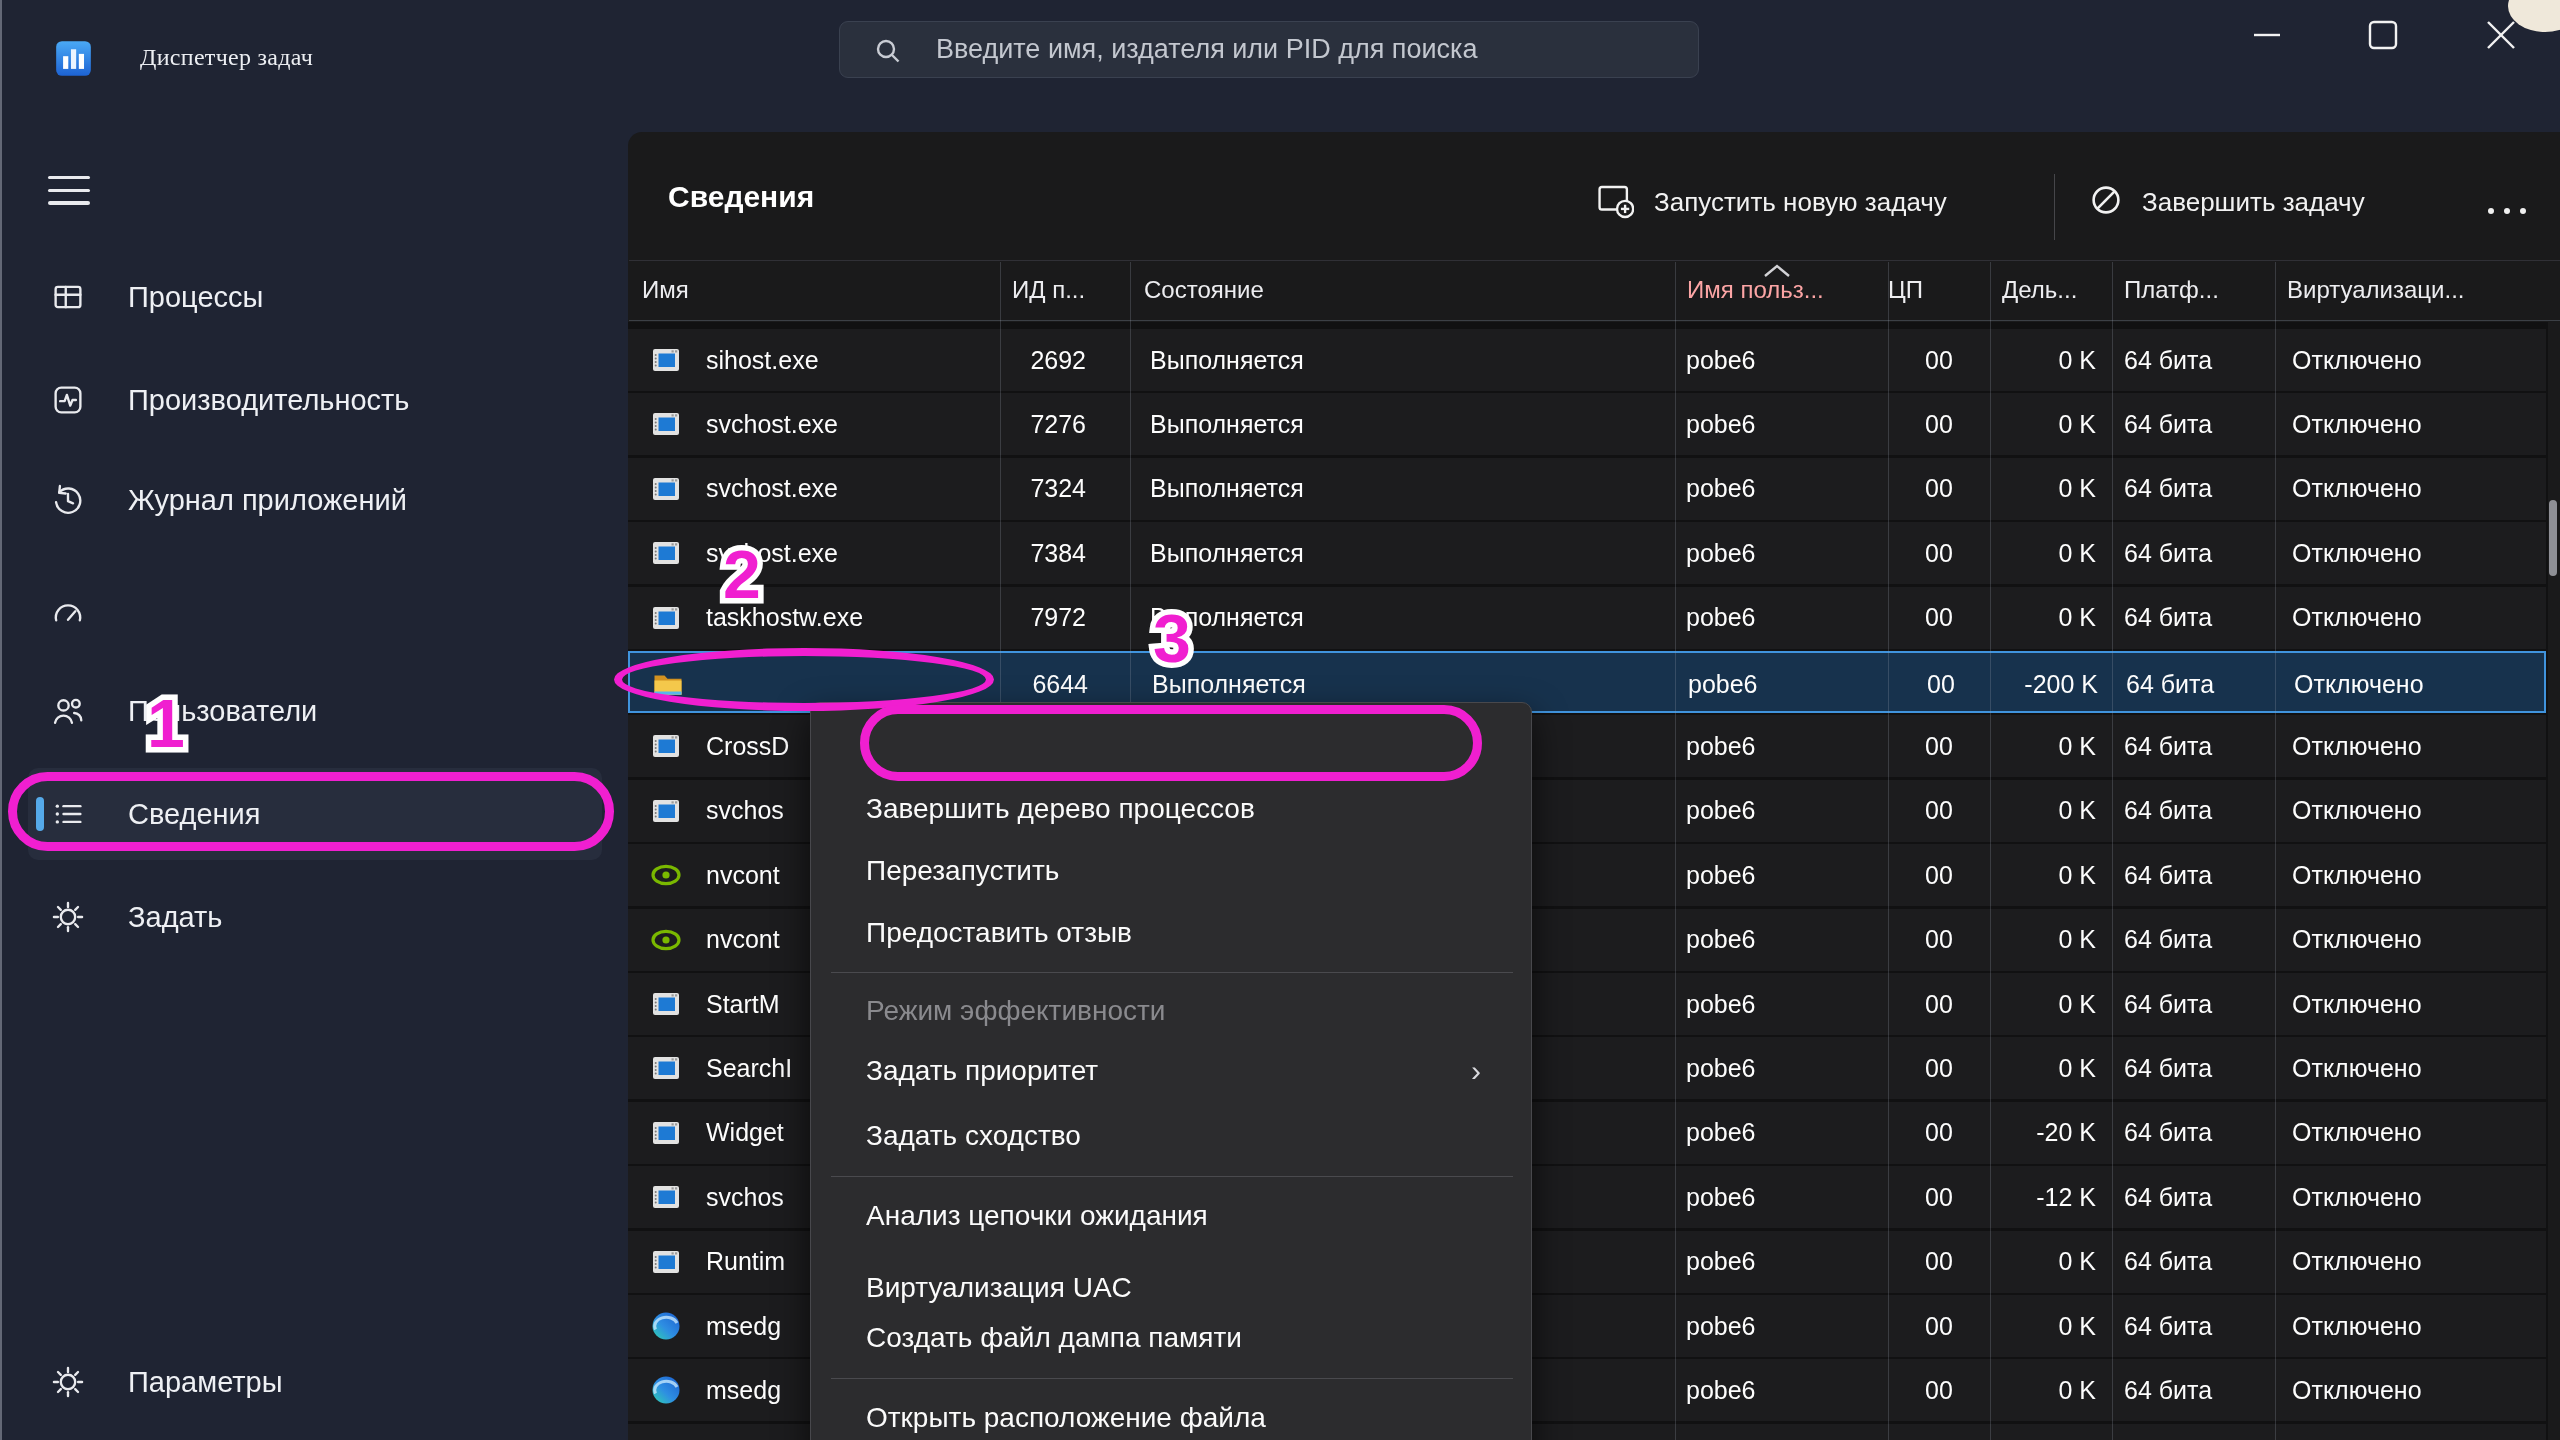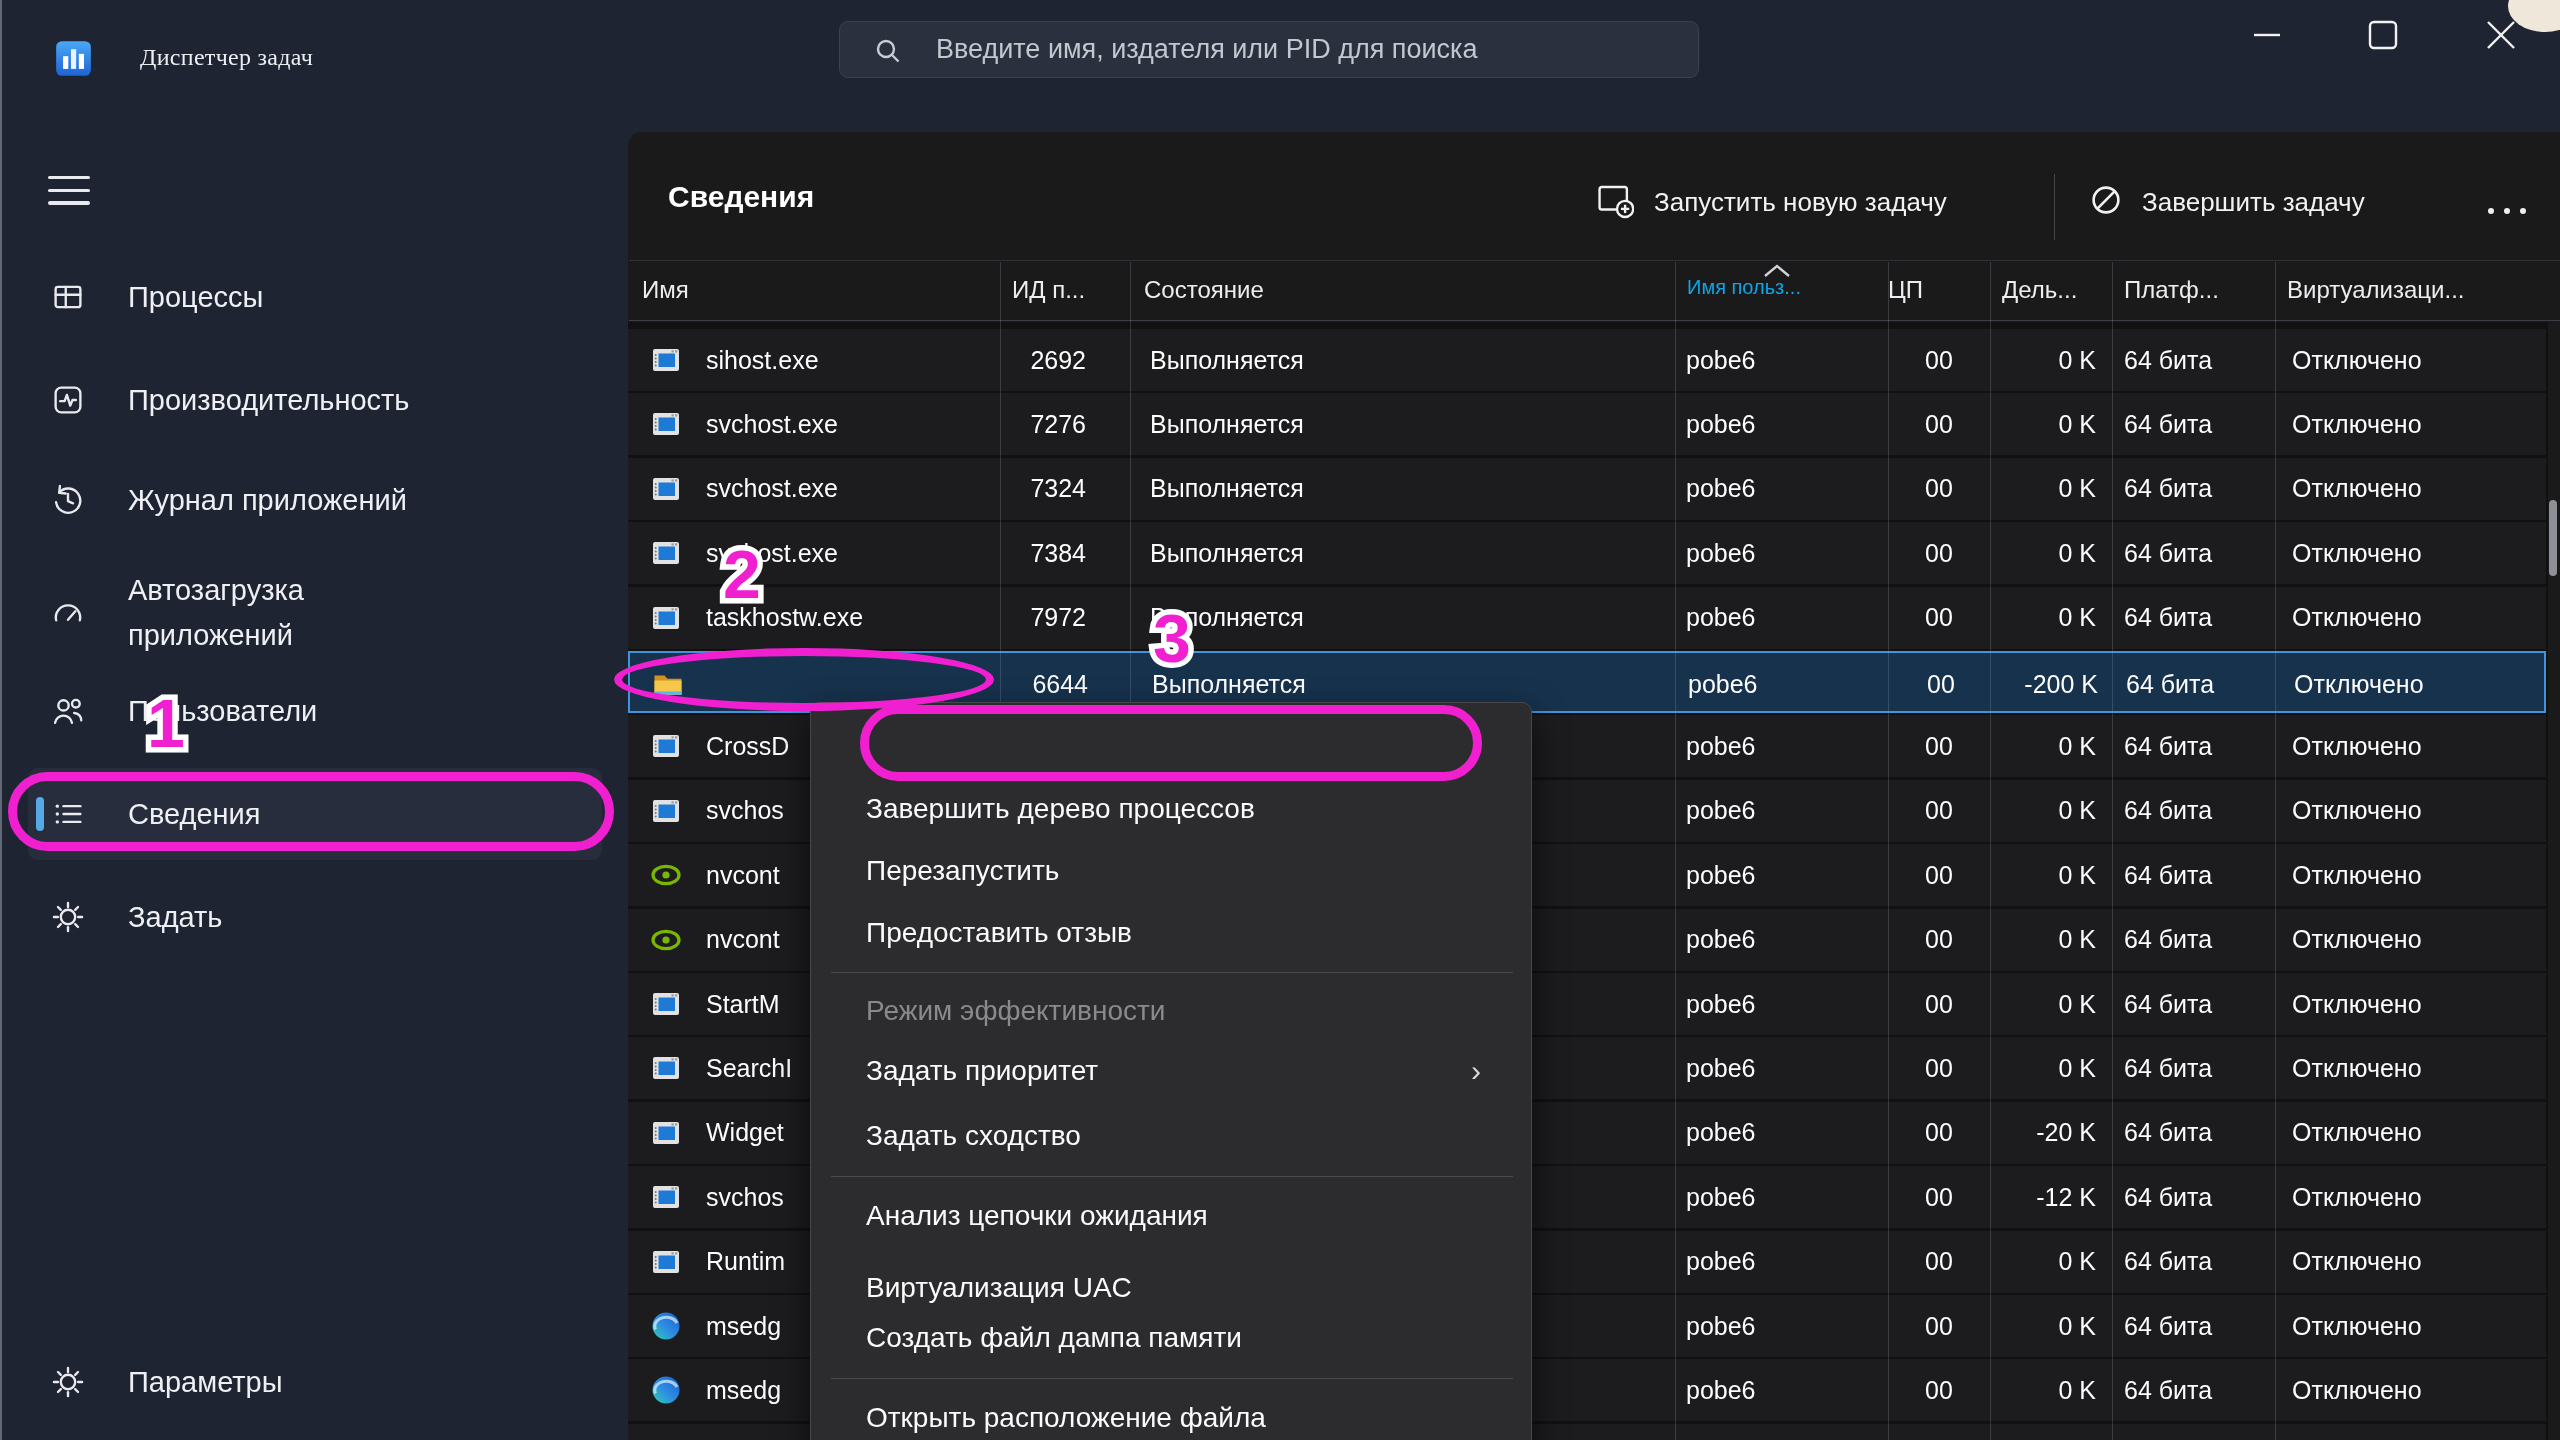--- a/index.html
+++ b/index.html
@@ -138,24 +138,20 @@
             <polyline points="8.8,3.6 8.2,9.6 14,10.2"></polyline>
             <polyline points="16,10.5 16,17 20.5,19"></polyline>
           </svg></div>
         <div style="margin-left: 100px; font-size: 29px; color: rgb(238, 240, 244); line-height: 45px;">Журнал приложений</div>
       </div>
       <div class="side-item" style="position: absolute; left: 28px; top: 567px; width: 574px; height: 92px; display: flex; align-items: center; border-radius: 10px;">
         <div style="position: absolute; left: 22px; width: 36px; height: 36px;"><svg width="36" height="36" viewBox="0 0 32 32" fill="none" stroke="#e9eaee" stroke-width="2.1" stroke-linecap="round" stroke-linejoin="round">
             <path d="M5.5 22.5 a10.8 10.8 0 1 1 21 0"></path>
             <line x1="16" y1="22" x2="22.5" y2="14.5"></line>
           </svg></div>
-        <div style="margin-left: 100px; font-size: 29px; color: rgb(238, 240, 244); line-height: 45px;">
-          <div>Автозагрузка</div>
-          <div>приложений</div>
-        </div>
       </div>
       <div class="side-item" style="position: absolute; left: 28px; top: 665px; width: 574px; height: 92px; display: flex; align-items: center; border-radius: 10px;">
         <div style="position: absolute; left: 22px; width: 36px; height: 36px;"><svg width="36" height="36" viewBox="0 0 32 32" fill="none" stroke="#e9eaee" stroke-width="2.1" stroke-linecap="round" stroke-linejoin="round">
             <circle cx="12" cy="11" r="4.6"></circle>
             <path d="M4.5 26.5 a7.6 7.6 0 0 1 15 0"></path>
             <circle cx="23" cy="9.5" r="3.4"></circle>
             <path d="M21.5 17.8 a6.4 6.4 0 0 1 6.3 6.4"></path>
           </svg></div>
         <div style="margin-left: 100px; font-size: 29px; color: rgb(238, 240, 244); line-height: 45px;">Пользователи</div>
       </div>
@@ -224,21 +220,21 @@
     </span>
     <span class="tb-label">Завершить задачу</span>
   </div>
   <div class="abs dots" style="left:2478px;top:200px"><span></span><span></span><span></span></div>
 
   <div class="abs hdr-sep"></div>
   <div id="thead">
       <div style="position: absolute; left: 642px; top: 276px; font-size: 24px; color: rgb(237, 237, 240);">Имя</div>
       <div style="position: absolute; left: 1012px; top: 276px; font-size: 24px; color: rgb(237, 237, 240);">ИД п...</div>
       <div style="position: absolute; left: 1144px; top: 276px; font-size: 24px; color: rgb(237, 237, 240);">Состояние</div>
-      <div style="position: absolute; left: 1687px; top: 276px; font-size: 20px; color: #0ea5e9;">Имя польз...</div>
+      <div style="position: absolute; left: 1687px; top: 276px; font-size: 24px; color: #fca5a5;">Имя польз...</div>
       <div style="position: absolute; left: 1888px; top: 276px; width: 102px; text-align: left; font-size: 24px; color: rgb(237, 237, 240);">ЦП</div>
       <div style="position: absolute; left: 2002px; top: 276px; font-size: 24px; color: rgb(237, 237, 240);">Дель...</div>
       <div style="position: absolute; left: 2124px; top: 276px; font-size: 24px; color: rgb(237, 237, 240);">Платф...</div>
       <div style="position: absolute; left: 2287px; top: 276px; font-size: 24px; color: rgb(237, 237, 240);">Виртуализаци...</div>
     </div>
   <div class="abs" style="left:1760px;top:262px">
     <svg width="34" height="18" viewBox="0 0 34 18" fill="none" stroke="#d2d2d6" stroke-width="2.4">
         <polyline points="5,14 17,4 29,14"></polyline>
       </svg>
   </div>

